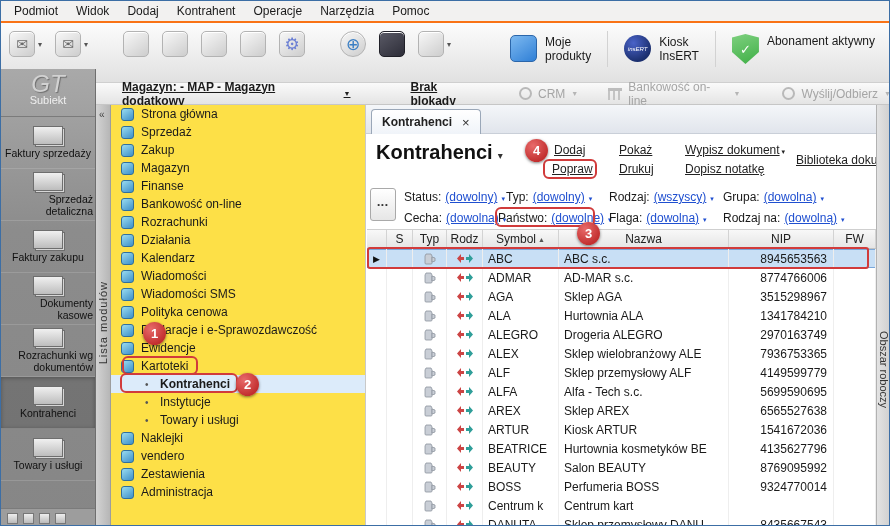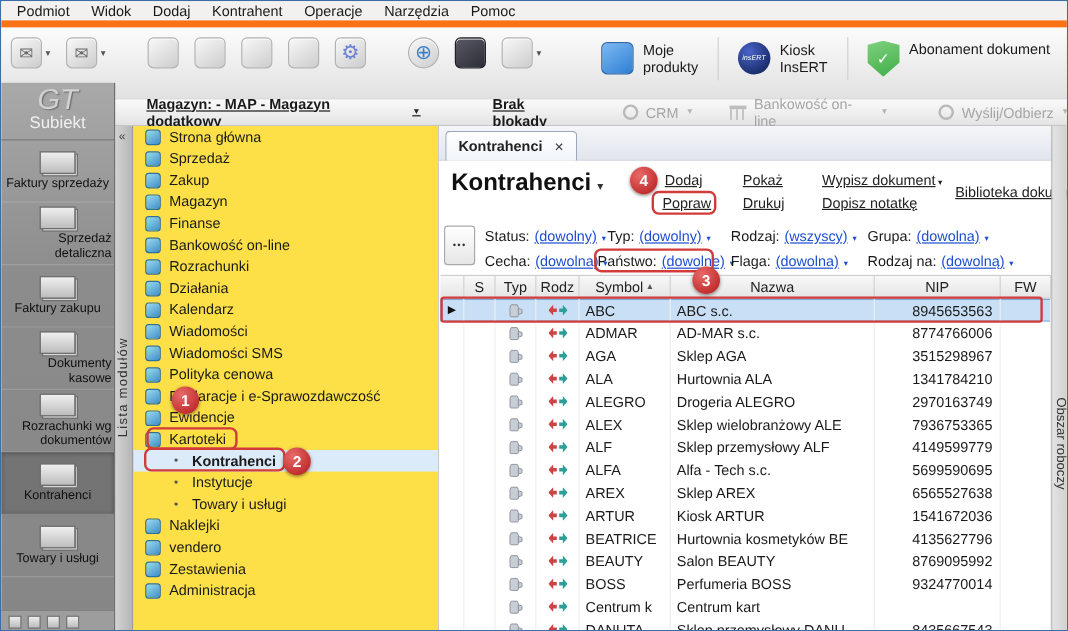--- a/index.html
+++ b/index.html
@@ -2,21 +2,21 @@
 <html style="--annotation-red: #d13b3b; --selection-blue: #c8dff5; --link-blue: #1f4fd0; --shield-green: #3faf46; --insert-navy: #1b2f6e; --product-blue: #2f7fd6;"><head>
 <meta charset="utf-8">
 <style>
   *{margin:0;padding:0;box-sizing:border-box}
   body{font-family:"Liberation Sans","DejaVu Sans",sans-serif;background:#666}
   .app{position:relative;width:890px;height:526px;background:#fff;overflow:hidden;
        border:1px solid #3c6ea5;font-size:12px;color:#1a1a1a}
 
   
   .menubar{position:absolute;top:0;left:0;width:890px;height:22px;background:#f2f1f0;
-           display:flex;align-items:center;padding-left:4px;border-bottom:6px solid #f97316}
+           display:flex;align-items:center;padding-left:4px;border-bottom:2px solid #f97316}
   .menu-item{padding:3px 9px;cursor:default}
 
   
   .toolbar{position:absolute;top:22px;left:0;width:890px;height:60px;
            background:linear-gradient(#fcfcfc,#e9e9e9 70%,#e1e1e1);border-bottom:1px solid #cfcfcf}
   .tb-icons{position:absolute;top:8px;left:8px;display:flex;align-items:center;gap:13px}
   .tb-icon{display:flex;align-items:center;gap:3px;cursor:pointer}
   .tb-icon:nth-child(2){margin-right:22px}
   .tb-icon:nth-child(7){margin-right:22px}
   .tb-icon .ic{width:26px;height:26px;border-radius:5px;background:linear-gradient(145deg,#f8f8f8,#cdcdcd);
@@ -55,21 +55,21 @@
   .sb-ic-circle{width:13px;height:13px;border-radius:50%;border:2px solid #b9b9b9;flex:none}
   .sb-ic-bank{width:14px;height:12px;flex:none;border-top:3px solid #bdbdbd;
               background:repeating-linear-gradient(90deg,#c4c4c4 0 2px,transparent 2px 5px)}
 
   
   .left-rail{position:absolute;top:68px;left:0;width:95px;height:458px;z-index:2;
              background:linear-gradient(180deg,#a9a9a9,#8c8c8c 35%,#868686);border-right:1px solid #6f6f6f}
   .rail-logo{height:48px;border-bottom:1px solid #7b7b7b;text-align:center}
   .rail-logo .gt{font-size:24px;font-weight:normal;font-style:italic;color:#d2d2d2;line-height:30px;
                  text-shadow:1px 1px 1px #6f6f6f}
-  .rail-logo .sub{font-size:14px;color:#efefef;margin-top:-5px}
+  .rail-logo .sub{font-size:11px;color:#efefef;margin-top:-5px}
   .rail-item{height:52px;display:flex;flex-direction:column;align-items:center;justify-content:center;
              gap:3px;cursor:pointer;border-bottom:1px solid rgba(255,255,255,.14)}
   .rail-item.selected{background:rgba(0,0,0,.15);box-shadow:inset 0 1px 4px rgba(0,0,0,.3)}
   .mlabel{font-size:10.5px;line-height:11.5px;text-align:right;color:#101010;padding:0 2px}
   .rail-ic{width:30px;height:19px;background:linear-gradient(#f0f0f0,#bdbdbd);border:1px solid #6e6e6e;
            box-shadow:2px 2px 0 -1px #d6d6d6,2px 2px 0 0 #6e6e6e;flex:none}
   .rail-bottom{position:absolute;bottom:0;left:0;width:94px;height:19px;background:#9d9d9d;
                border-top:1px solid #7b7b7b;display:flex;align-items:center;gap:5px;padding-left:6px}
   .rail-mini{width:11px;height:11px;background:linear-gradient(#eee,#bbb);border:1px solid #777;cursor:pointer}
 
@@ -239,21 +239,21 @@
       <div class="tb-group">
         <span class="ic-insert">insERT</span>
         <span class="tb-lines">
           <span>Kiosk</span>
           <span>InsERT</span>
         </span>
       </div>
       <div class="tb-sep"></div>
       <div class="tb-group">
         <span class="ic-shield">✓</span>
-        <span>Abonament dokument</span>
+        <span>Abonament aktywny</span>
       </div>
     </div>
   </div>
 
   <div class="subbar">
     <span class="sb-link" id="sb-magazyn">
       <span>Magazyn: - MAP - Magazyn dodatkowy</span>
       <span class="sb-caret">▼</span>
     </span>
     <span class="sb-link" id="sb-brak">Brak blokady</span>

